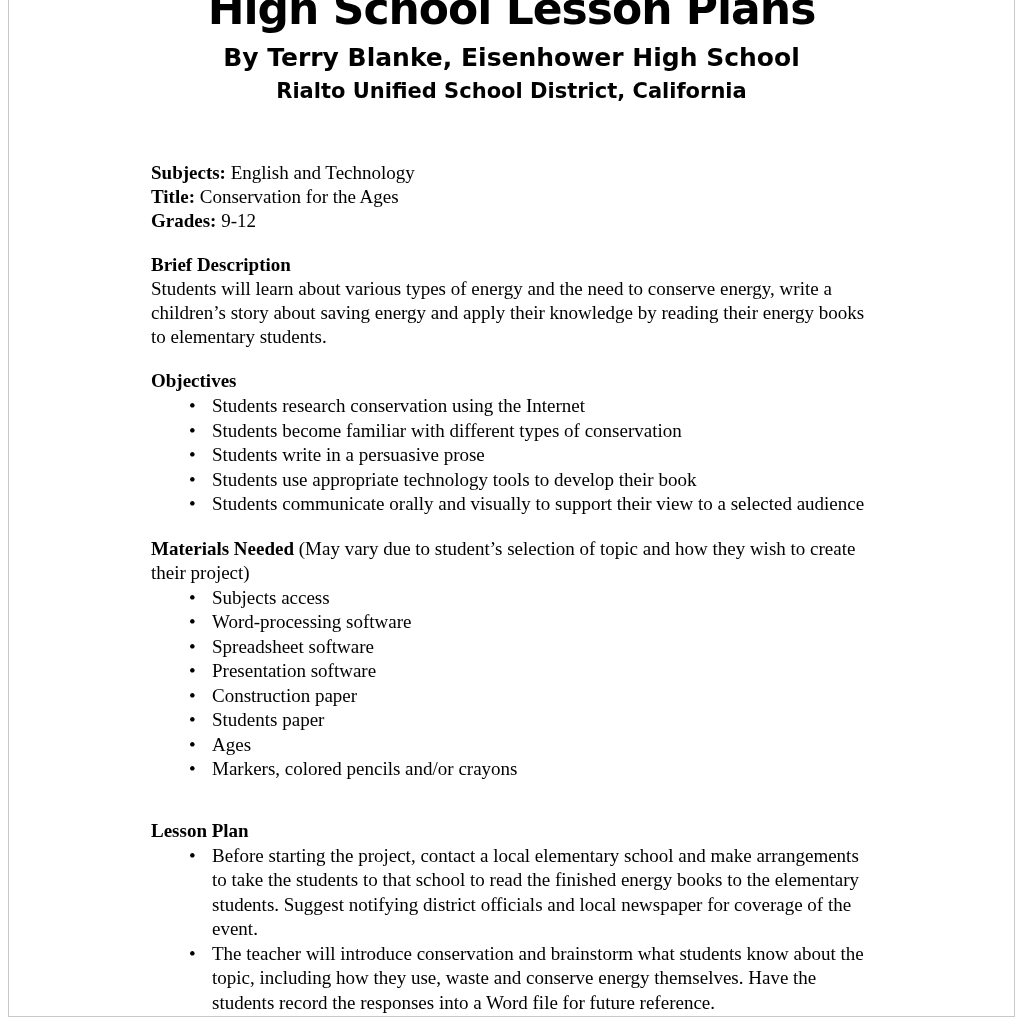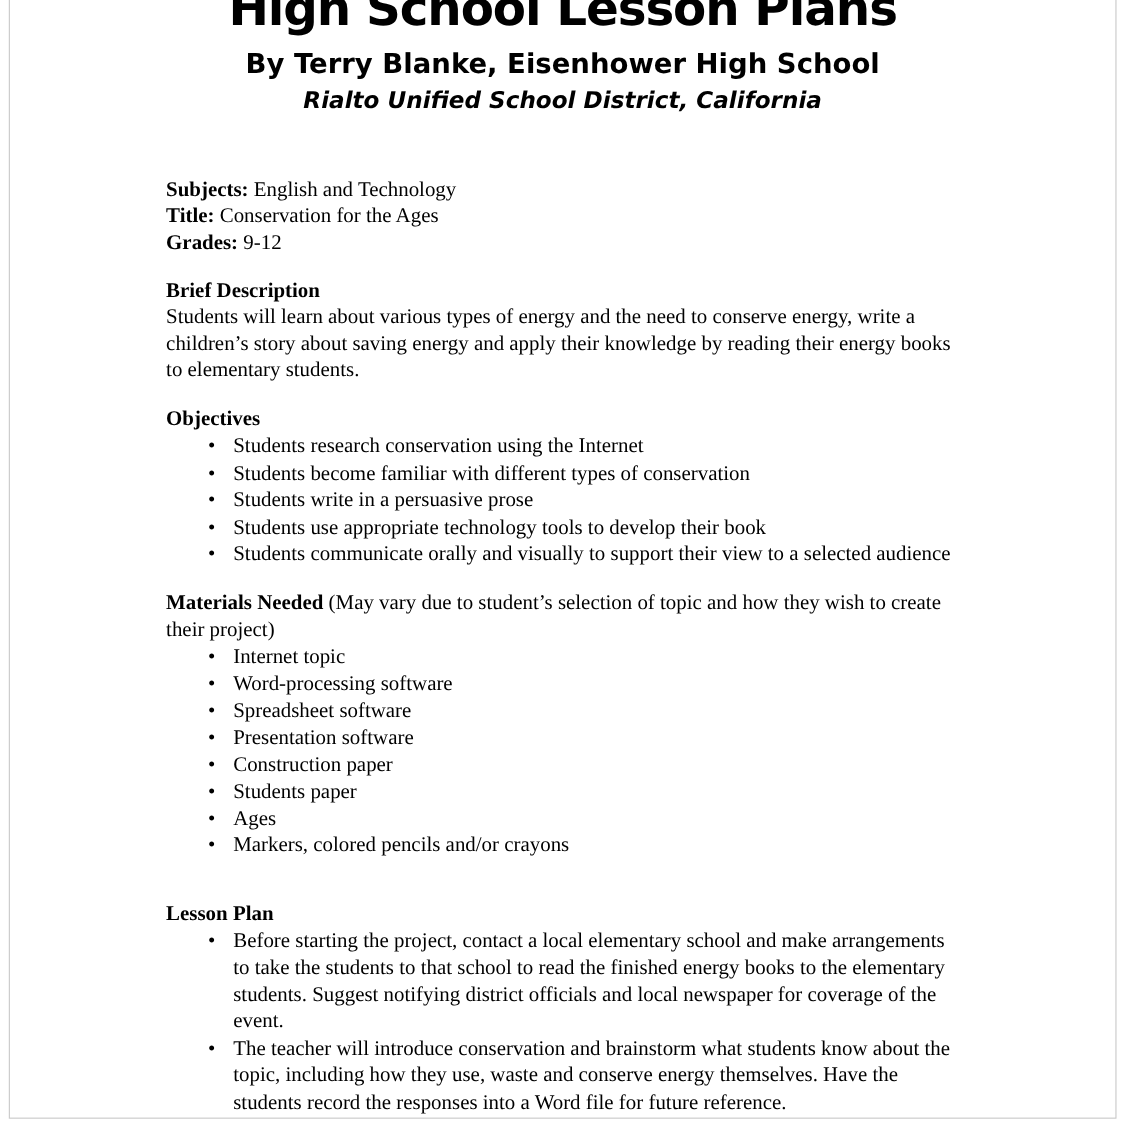--- a/index.html
+++ b/index.html
@@ -36,21 +36,20 @@
   }
   .doc-byline {
     font-size: 25px;
     line-height: 34px;
     margin: 6px 0 0 0;
   }
   .doc-district {
     font-size: 21px;
     line-height: 28px;
     margin: 2px 0 0 0;
-    font-style: italic;
   }
   .content {
     margin: 56px 0 0 142px;
     width: 724px;
     font-size: 19px;
     line-height: 24px;
   }
   .meta-line {
     margin: 0;
   }
@@ -121,21 +120,21 @@
         <li>Students become familiar with different types of conservation</li>
         <li>Students write in a persuasive prose</li>
         <li>Students use appropriate technology tools to develop their book</li>
         <li>Students communicate orally and visually to support their view to a selected audience</li>
       </ul>
     </div>
 
     <div class="section">
       <p class="section-body"><b>Materials Needed</b><span> (May vary due to student’s selection of topic and how they wish to create their project)</span></p>
       <ul class="bullets">
-        <li>Internet topic</li>
+        <li>Subjects access</li>
         <li>Word-processing software</li>
         <li>Spreadsheet software</li>
         <li>Presentation software</li>
         <li>Construction paper</li>
         <li>Students paper</li>
         <li>Ages</li>
         <li>Markers, colored pencils and/or crayons</li>
       </ul>
     </div>
 

